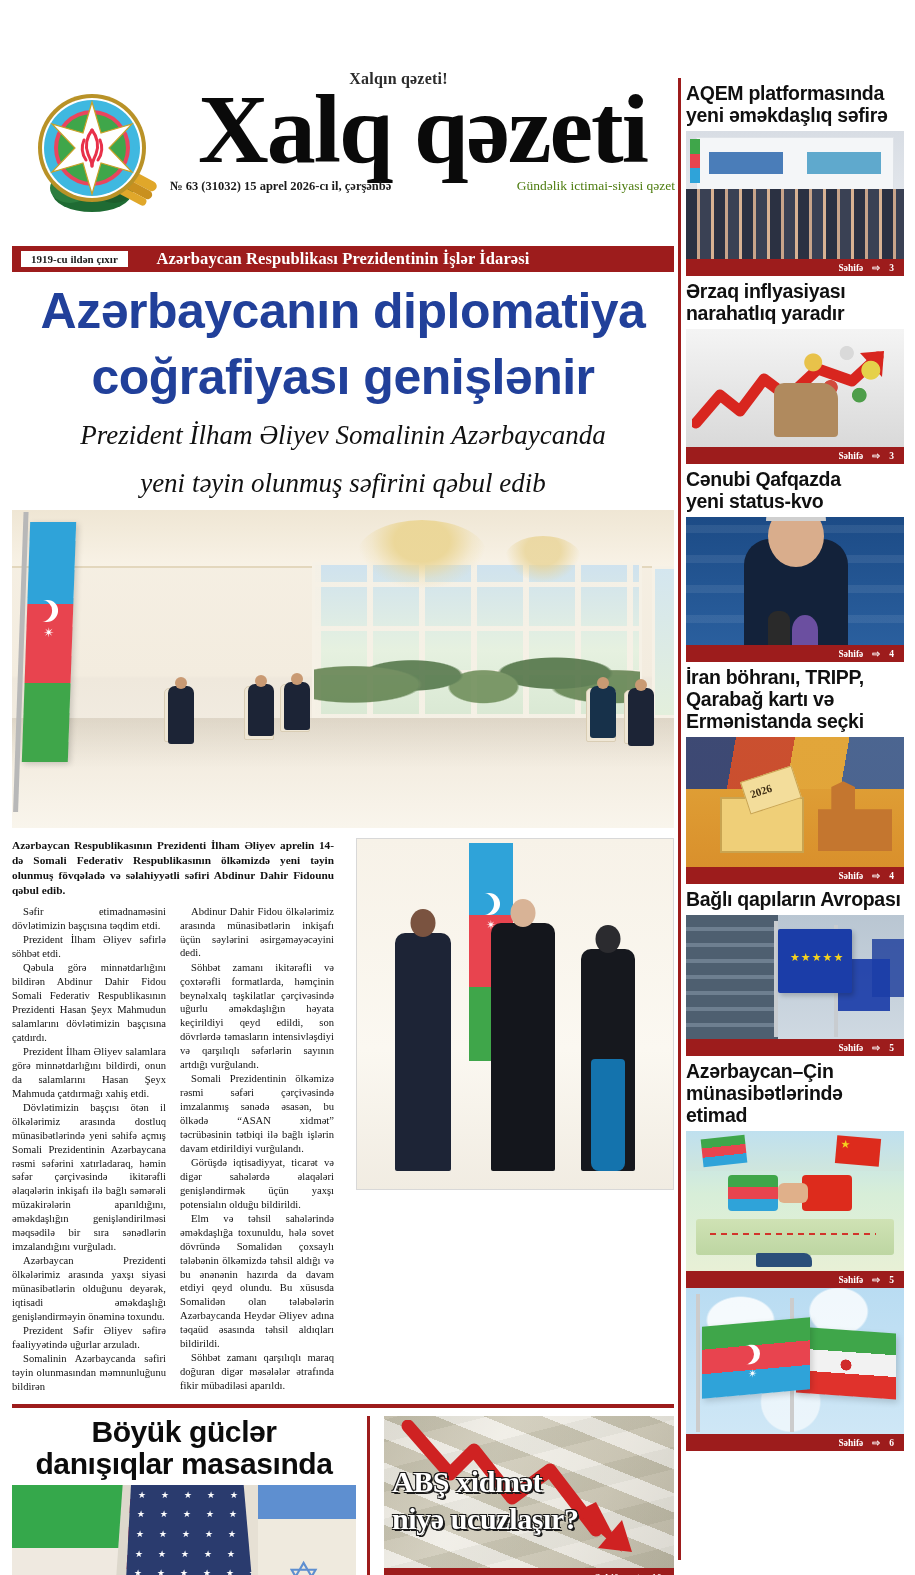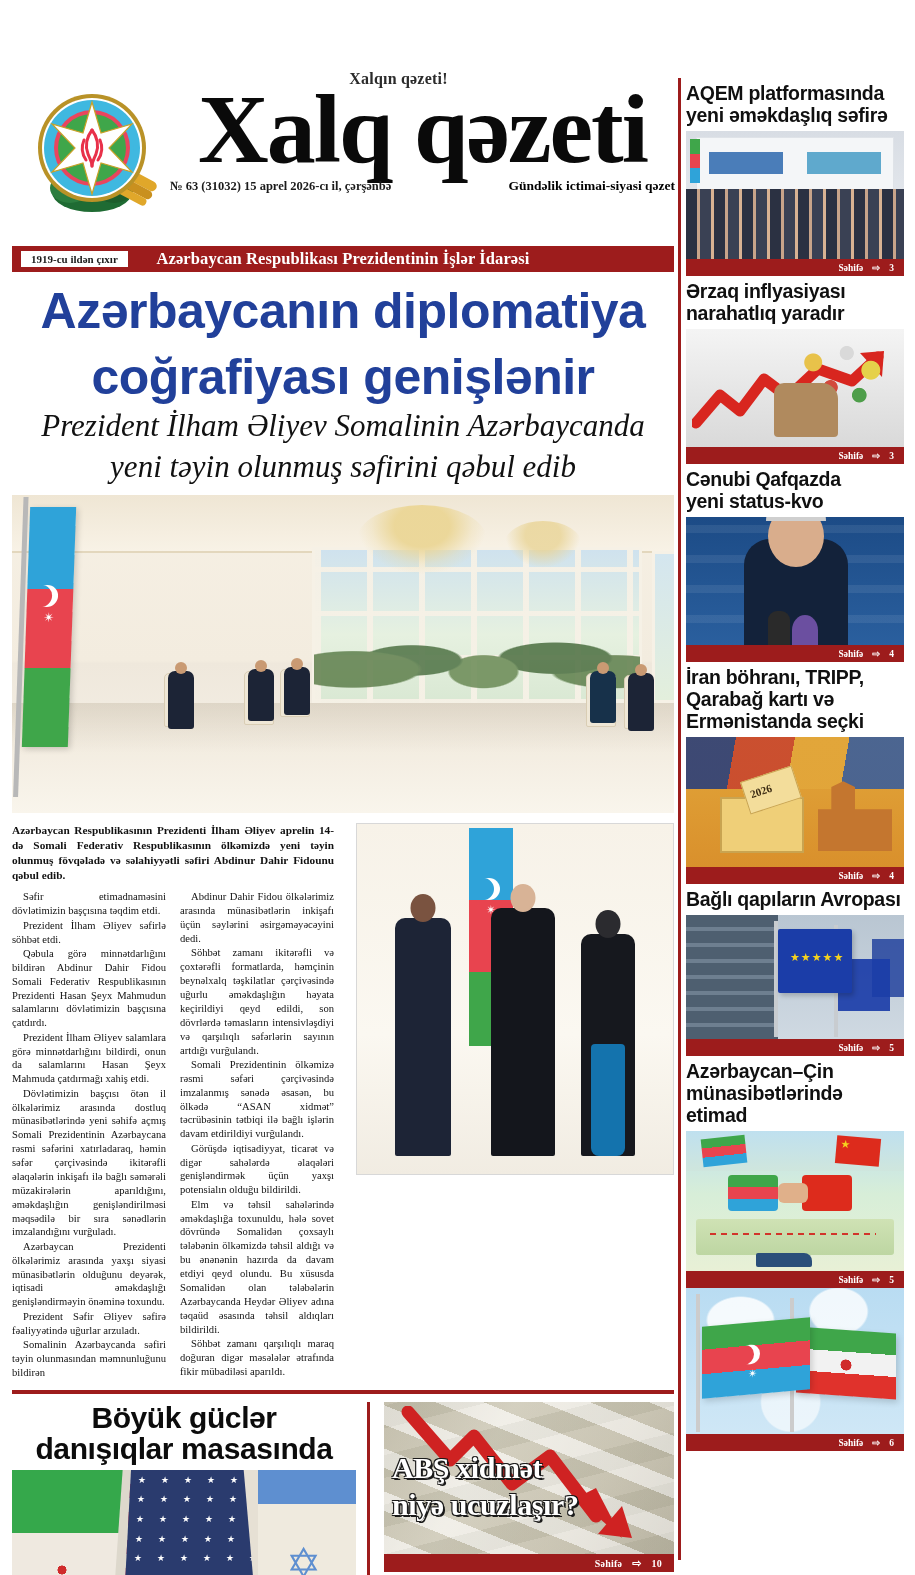--- a/index.html
+++ b/index.html
@@ -30,21 +30,21 @@
     font-family: "Liberation Serif", serif;
     font-weight: 700; font-size: 98px; line-height: 0.96;
     letter-spacing: -2px; color: #0a0a0a; text-align: center;
     margin-top: -6px;
   }
   .mast-bottom {
     display: flex; justify-content: space-between; align-items: flex-end;
     margin-top: 2px;
   }
   .issue-line { font-size: 12.5px; font-weight: 700; color: #1b1b1b; }
-  .tagline { font-size: 13.5px; font-weight: 700; color: #000000; margin-left: 45px; }
+  .tagline { font-size: 13.5px; font-weight: 400; color: #4d7c0f; margin-left: 45px; }
 
   
   .red-bar {
     position: relative; height: 26px; background: #9d1c1c;
     display: flex; align-items: center; justify-content: center; margin-top: 6px;
   }
   .red-bar .since {
     position: absolute; left: 8px; top: 4px;
     background: #fff; color: #1b1b1b; font-size: 11px; font-weight: 700;
     padding: 2px 10px; border: 1px solid #9d1c1c;
@@ -54,22 +54,22 @@
   }
 
   
   .lead-head {
     font-family: "Liberation Sans", sans-serif;
     color: #21409a; font-weight: 700; font-size: 50px; line-height: 1.03;
     text-align: center; margin-top: 14px; letter-spacing: -.5px;
   }
   .lead-sub {
     font-family: "Liberation Serif", serif;
-    font-style: italic; font-size: 31px; line-height: 1.2;
-    text-align: center; margin-top: 4px; color: #111;
+    font-style: italic; font-size: 27px; line-height: 1.2;
+    text-align: center; margin-top: 16px; color: #111;
   }
 
   
   .photo { position: relative; overflow: hidden; background: #cfd4d8; }
   .hero-photo { width: 662px; height: 318px; margin-top: 10px; }
 
   
   .hall { position: absolute; inset: 0; background:
       linear-gradient(#f6f0e4 0%, #f3ecdf 52%, #efe8dc 53%, #f7f3ea 100%); }
   .hall .ceiling { position:absolute; left:0; right:0; top:0; height:58px;

